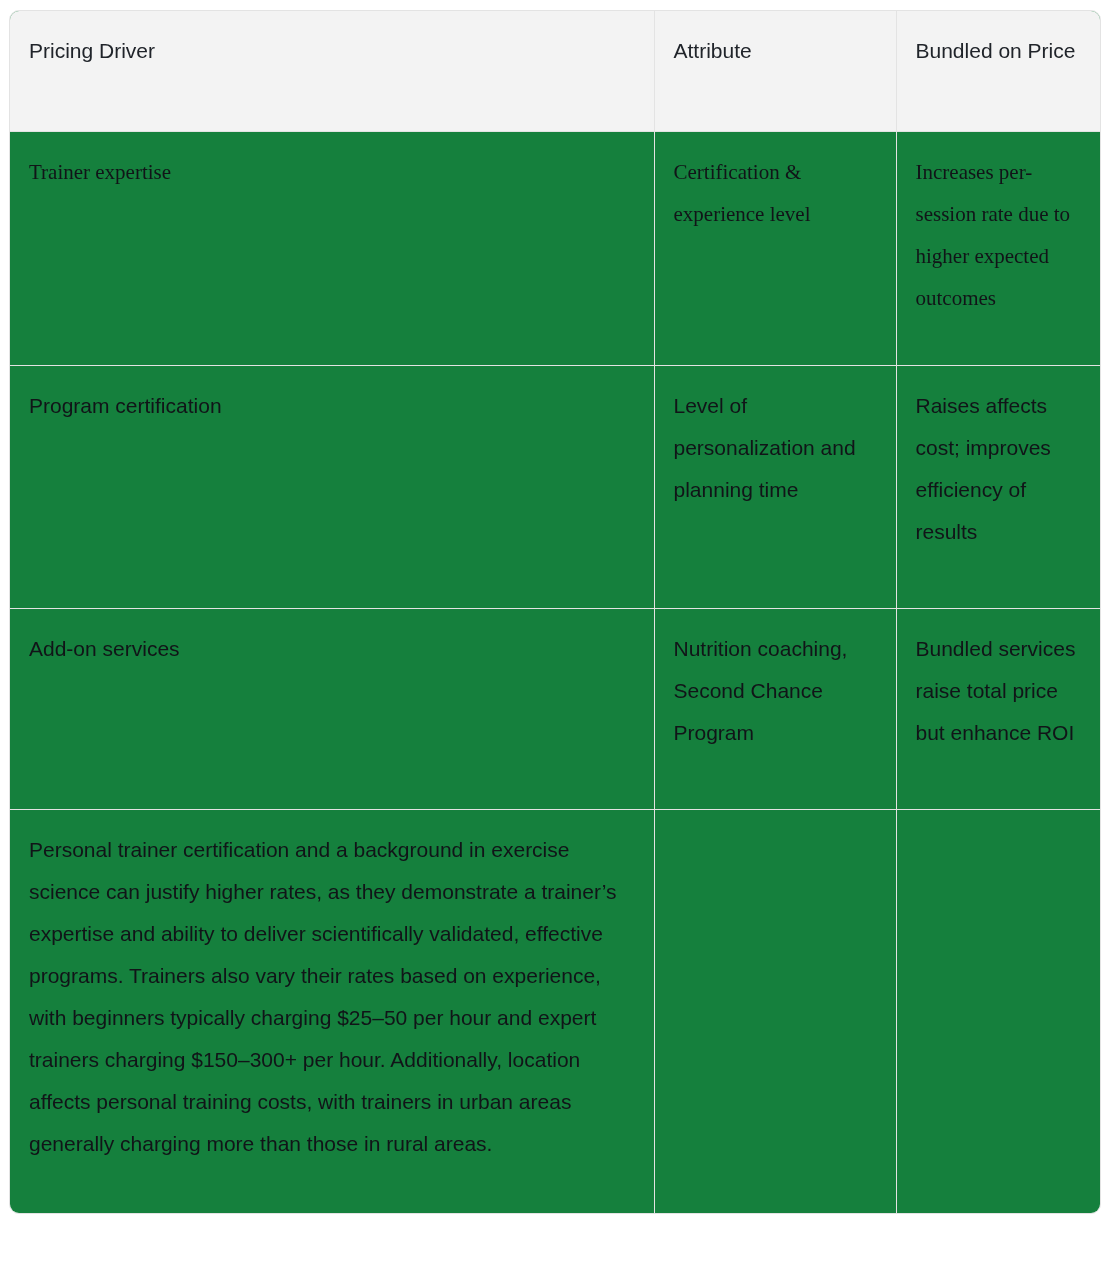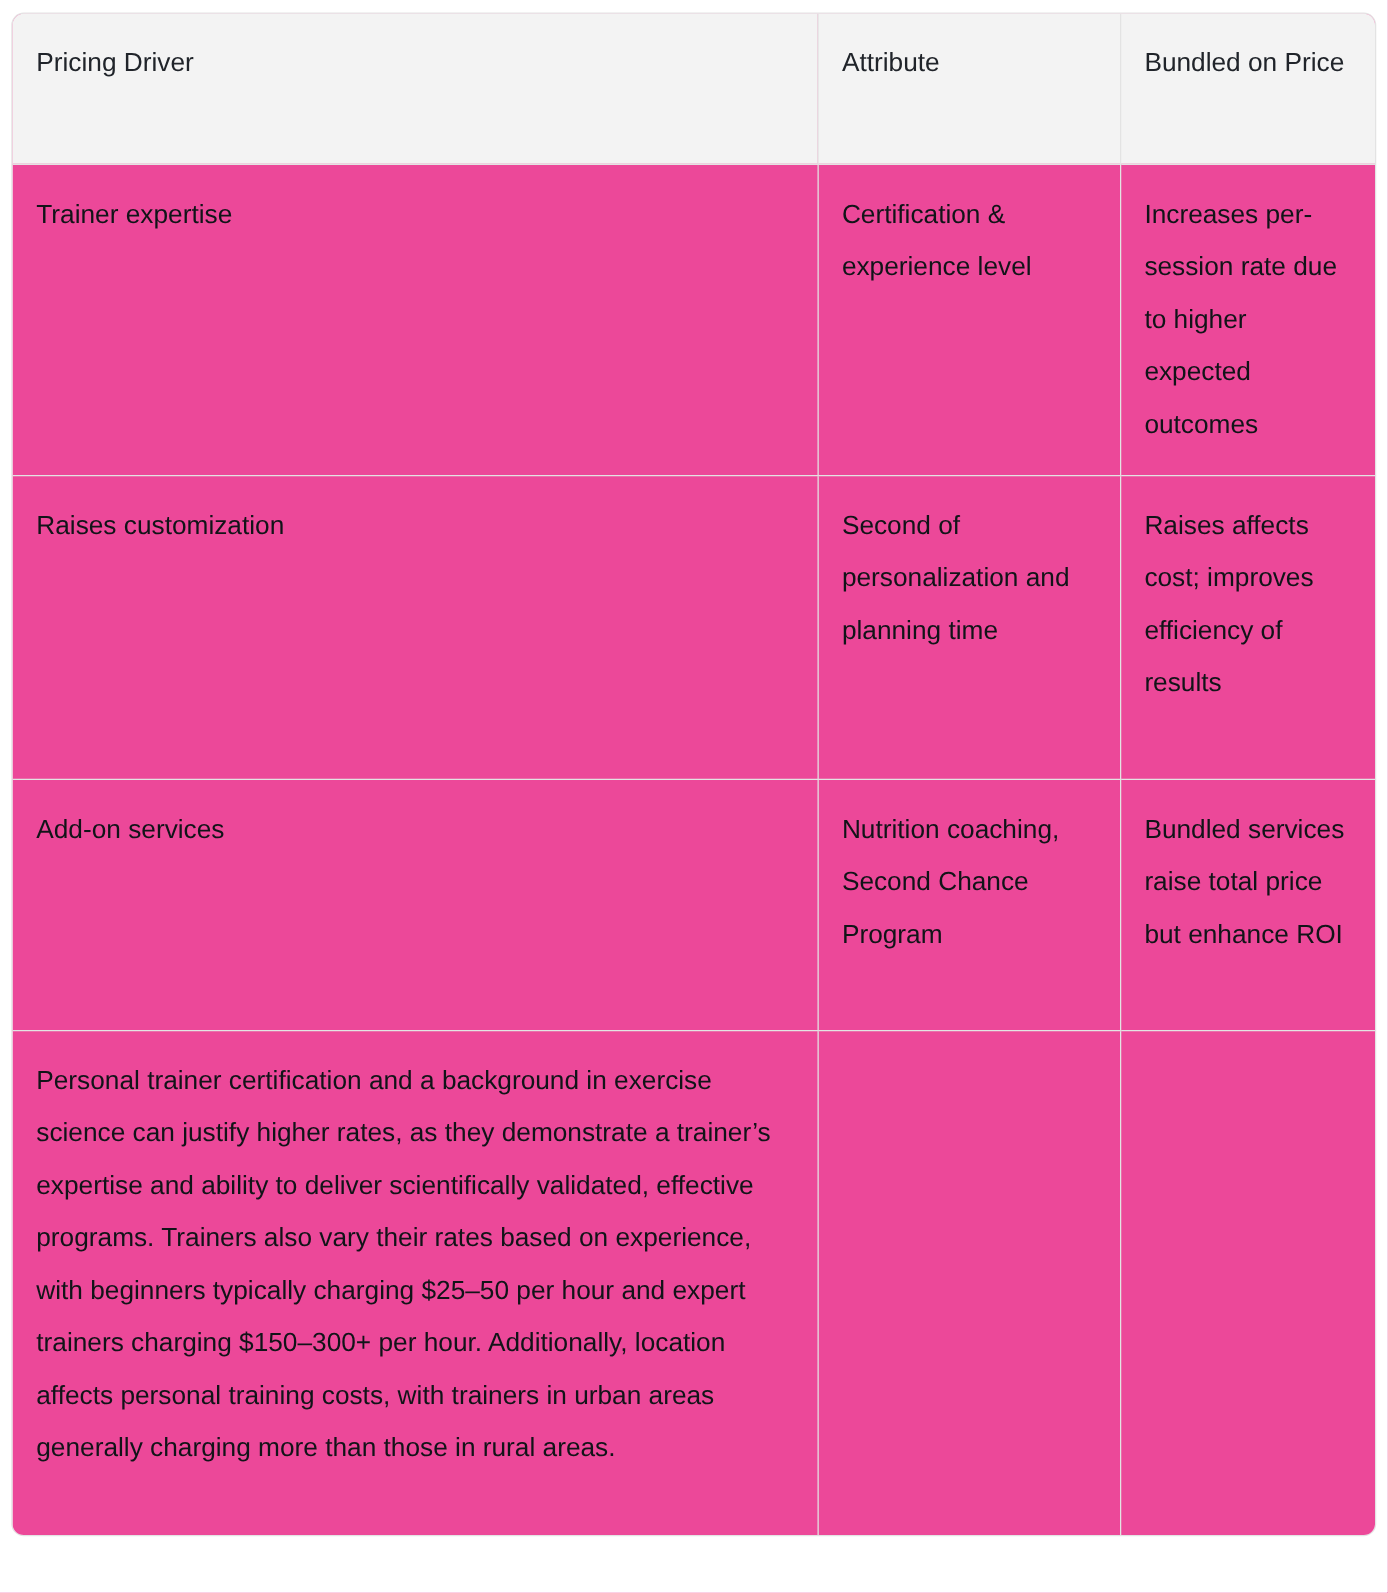--- a/index.html
+++ b/index.html
@@ -23,21 +23,21 @@
     border: 1px solid #e3e3e3;
     border-radius: 10px;
     overflow: hidden;
     background: #ffffff;
   }
 
   table.pricing-table {
     border-collapse: collapse;
     width: 100%;
     table-layout: fixed;
-    background: #ec4899;
+    background: #15803d;
   }
 
   table.pricing-table col.c1 { width: 644px; }
   table.pricing-table col.c2 { width: 242px; }
   table.pricing-table col.c3 { width: 204px; }
 
   table.pricing-table th,
   table.pricing-table td {
     vertical-align: top;
     text-align: left;
@@ -61,21 +61,21 @@
   table.pricing-table thead th {
     background: #f3f3f3;
     color: #20242a;
     height: 120px;
   }
 
   table.pricing-table tbody tr:last-child td {
     border-bottom: none;
   }
 
-  .row-expertise td { height: 234px; }
+  .row-expertise td { height: 234px; font-family: Liberation Serif, serif; }
   .row-customization td { height: 243px; }
   .row-addons td { height: 201px; }
   .row-note td { height: 404px; }
 
   .note-text {
     display: block;
     max-width: 610px;
   }
 </style>
 </head>
@@ -95,22 +95,22 @@
         <th>Bundled on Price</th>
       </tr>
     </thead>
     <tbody>
       <tr class="row-expertise">
         <td>Trainer expertise</td>
         <td>Certification &amp; experience level</td>
         <td>Increases per-session rate due to higher expected outcomes</td>
       </tr>
       <tr class="row-customization">
-        <td>Raises customization</td>
-        <td>Second of personalization and planning time</td>
+        <td>Program certification</td>
+        <td>Level of personalization and planning time</td>
         <td>Raises affects cost; improves efficiency of results</td>
       </tr>
       <tr class="row-addons">
         <td>Add-on services</td>
         <td>Nutrition coaching, Second Chance Program</td>
         <td>Bundled services raise total price but enhance ROI</td>
       </tr>
       <tr class="row-note">
         <td>
           <span class="note-text">Personal trainer certification and a background in exercise science can justify higher rates, as they demonstrate a trainer’s expertise and ability to deliver scientifically validated, effective programs. Trainers also vary their rates based on experience, with beginners typically charging $25–50 per hour and expert trainers charging $150–300+ per hour. Additionally, location affects personal training costs, with trainers in urban areas generally charging more than those in rural areas.</span>

